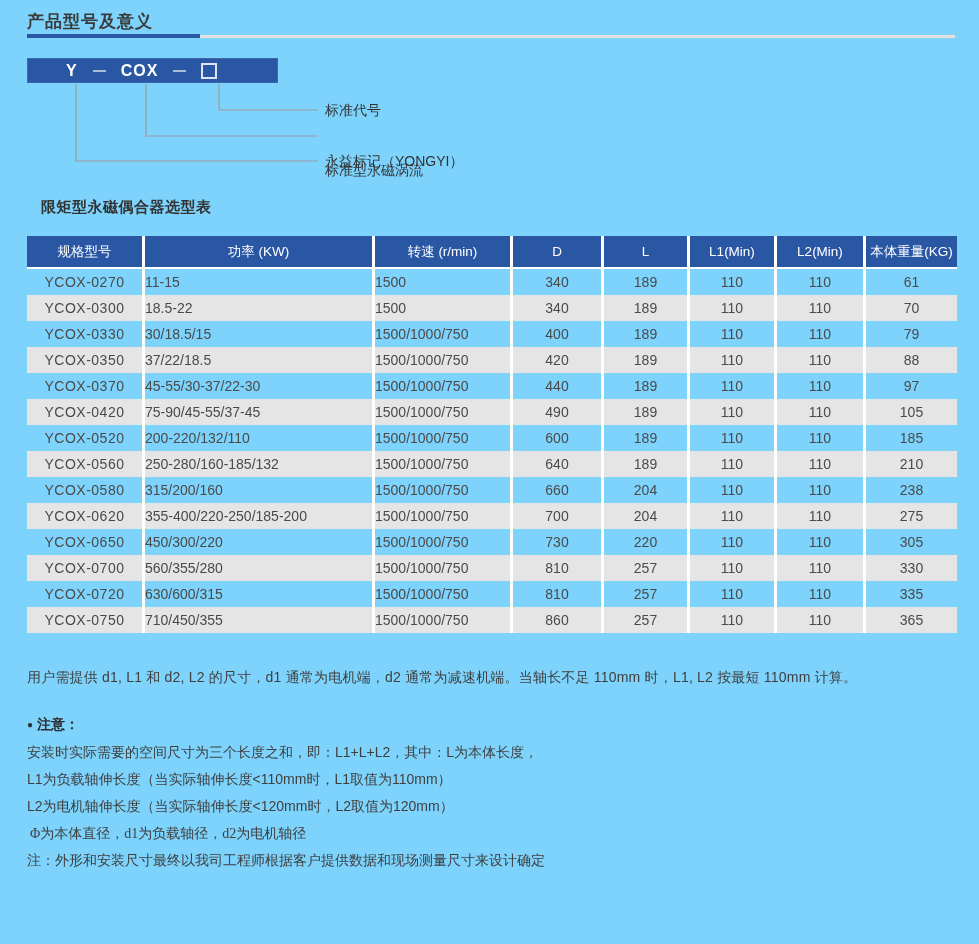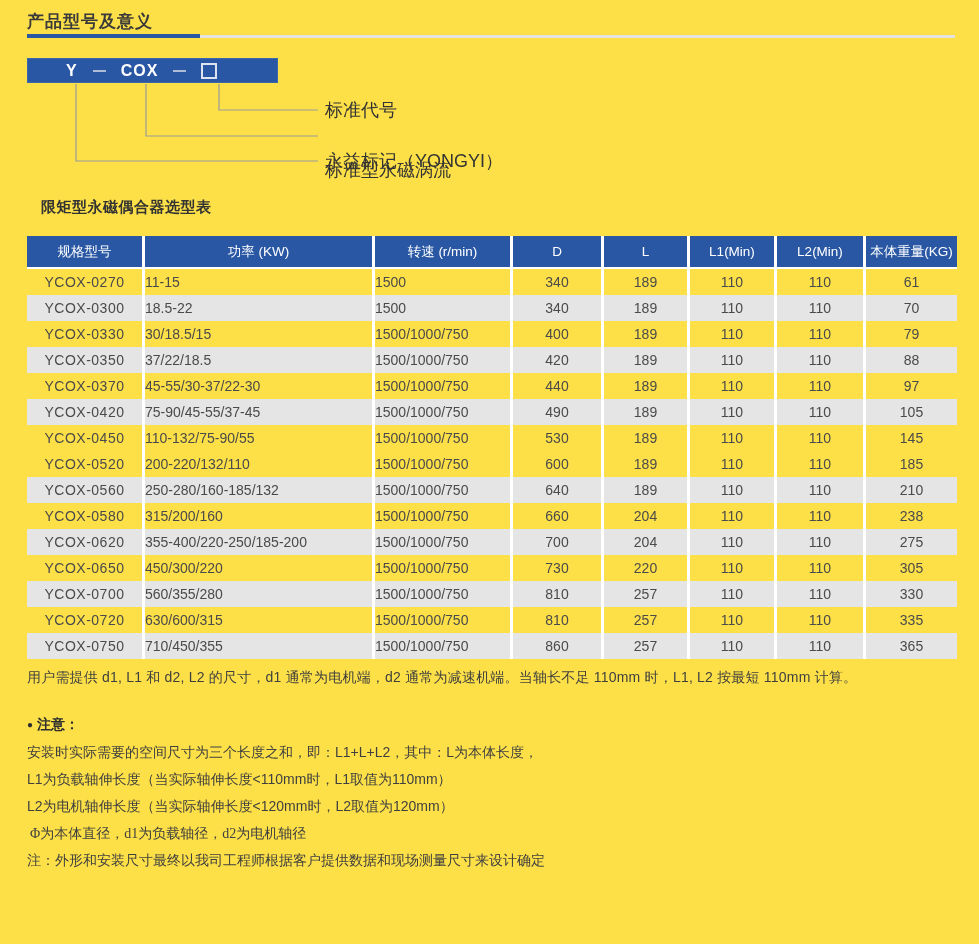--- a/index.html
+++ b/index.html
@@ -4,21 +4,21 @@
 <style>
   * { margin:0; padding:0; box-sizing:border-box; }
   html,body { background:#ffffff; }
   body {
     font-family:"Liberation Sans","DejaVu Sans",sans-serif;
     color:#3f3f3f;
   }
   .page {
     position:relative;
     width:979px; height:944px;
-    background:#fde047;
+    background:#7dd3fc;
     overflow:hidden;
   }
 
   
   .page-title {
     position:absolute; left:27px; top:10px;
     font-size:17px; font-weight:600; color:#3a3a3a;
     letter-spacing:1px;
   }
   .title-rule { position:absolute; left:27px; top:34px; width:928px; height:5px; }
@@ -35,21 +35,21 @@
     padding-left:38px;
   }
   .banner .code  { color:#ffffff; font-weight:bold; font-size:16px; letter-spacing:1px; }
   .banner .dash  { display:inline-block; width:13px; height:2px; background:#aebcd8; margin:0 15px; }
   .banner .sq    { display:inline-block; width:16px; height:16px; border:2px solid #dde3ef; background:transparent; }
 
   
   .leaders { position:absolute; left:0; top:0; width:979px; height:210px; pointer-events:none; }
   .leader-label {
     position:absolute; left:325px;
-    font-size:18px; color:#333333; line-height:18px; white-space:nowrap;
+    font-size:14px; color:#333333; line-height:18px; white-space:nowrap;
   }
   .ll-0 { top:101px; }
   .ll-1 { top:127px;margin-top:34px; }
   .ll-2 { top:152px; }
 
   
   .table-title {
     position:absolute; left:32px; top:198px;
     font-size:15px; font-weight:600; color:#333333; letter-spacing:0.5px;padding-left:9px;
   }
@@ -201,30 +201,20 @@
           <td class="c0">YCOX-0420</td>
           <td class="c1">75-90/45-55/37-45</td>
           <td class="c2">1500/1000/750</td>
           <td class="c3">490</td>
           <td class="c4">189</td>
           <td class="c5">110</td>
           <td class="c6">110</td>
           <td class="c7">105</td>
         </tr>
         <tr>
-          <td class="c0">YCOX-0450</td>
-          <td class="c1">110-132/75-90/55</td>
-          <td class="c2">1500/1000/750</td>
-          <td class="c3">530</td>
-          <td class="c4">189</td>
-          <td class="c5">110</td>
-          <td class="c6">110</td>
-          <td class="c7">145</td>
-        </tr>
-        <tr>
           <td class="c0">YCOX-0520</td>
           <td class="c1">200-220/132/110</td>
           <td class="c2">1500/1000/750</td>
           <td class="c3">600</td>
           <td class="c4">189</td>
           <td class="c5">110</td>
           <td class="c6">110</td>
           <td class="c7">185</td>
         </tr>
         <tr class="alt">

